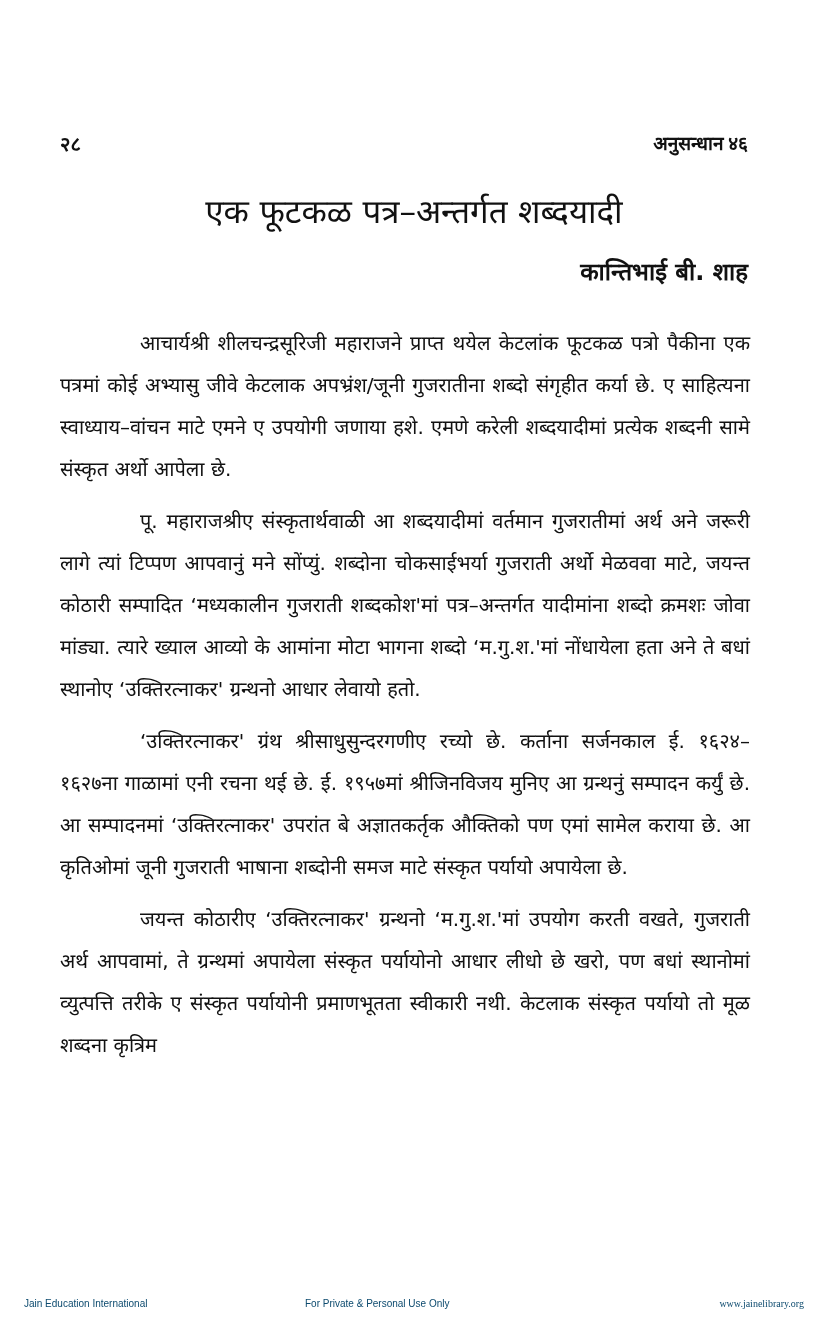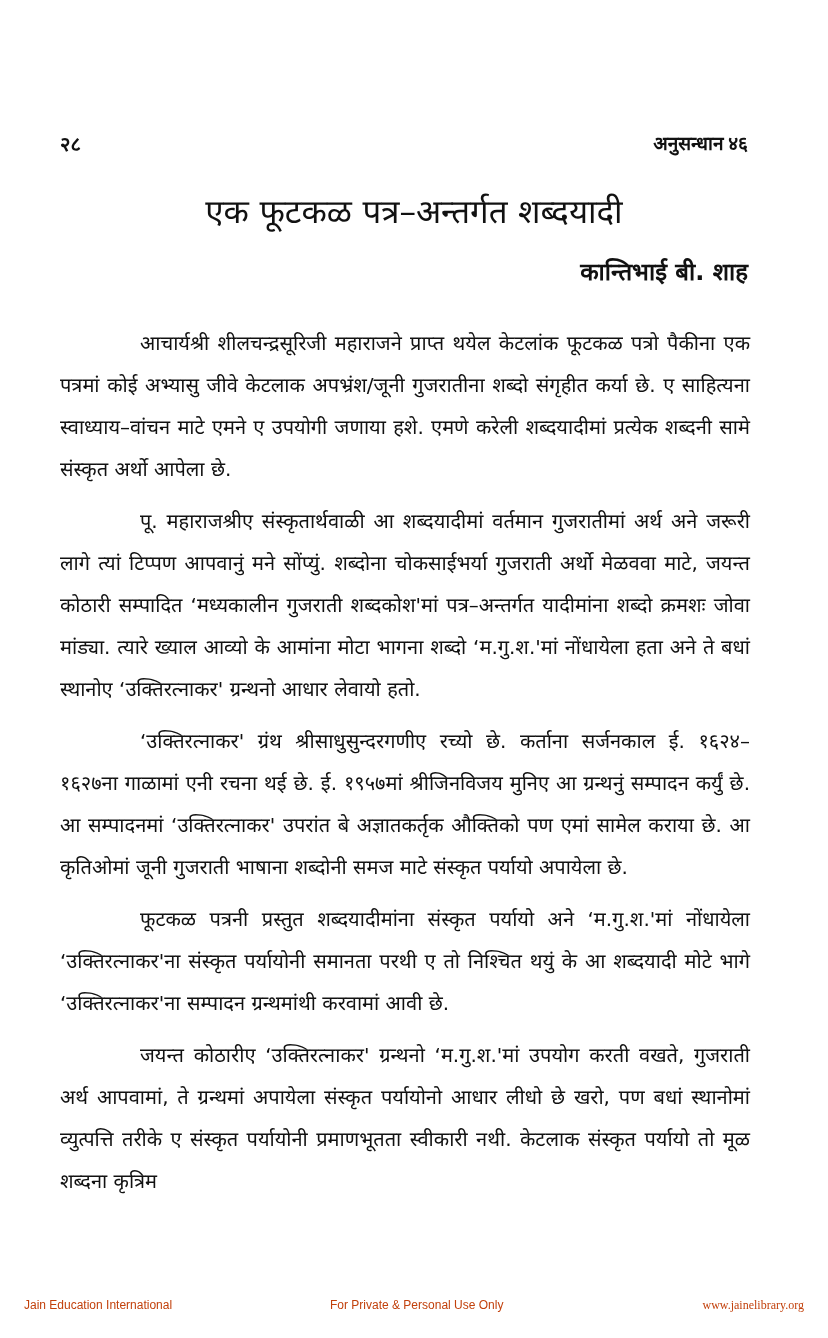--- a/index.html
+++ b/index.html
@@ -7,41 +7,40 @@
       width: 828px; height: 1338px; background: #ffffff; position: relative; overflow: hidden;
       font-family: "DejaVu Sans", sans-serif; color: #111;
     }
     .header { position: absolute; top: 130px; left: 60px; right: 80px; height: 30px; font-family: Liberation Serif, serif; }
     .page-num { position: absolute; left: 0; top: 0; font-size: 20px; font-weight: bold; }
     .running-head { position: absolute; right: 0; top: 0; font-size: 19px; font-weight: bold; text-align: center; }
     .title { position: absolute; top: 188px; left: 0; width: 828px; text-align: center; font-size: 33px; font-family: "DejaVu Serif", serif; }
     .author { position: absolute; top: 254px; right: 80px; font-size: 24px; font-weight: bold; }
     .body-text { position: absolute; top: 314px; left: 60px; width: 690px; font-size: 20px; line-height: 42px; text-align: justify; margin-top: 8px; }
     .para { margin: 0 0 10px 0; text-indent: 80px; }
-    .footer { position: absolute; top: 1298px; left: 0; width: 828px; height: 20px; font-family: "Liberation Sans", sans-serif; font-size: 12px; color: #c2410c; }
+    .footer { position: absolute; top: 1298px; left: 0; width: 828px; height: 20px; font-family: "Liberation Sans", sans-serif; font-size: 10px; color: #0c4a6e; }
     .footer .f1 { position: absolute; left: 24px; }
-    .footer .f2 { position: absolute; left: 305px; margin-left: 25px; }
+    .footer .f2 { position: absolute; left: 305px; }
     .footer .f3 { position: absolute; right: 24px; font-family: Liberation Serif, serif; }
   </style>
 </head>
 <body>
 
 <div class="header">
   <span class="page-num">२८</span>
   <span class="running-head">अनुसन्धान ४६</span>
 </div>
 
 <div class="title">एक फूटकळ पत्र–अन्तर्गत शब्दयादी</div>
 <div class="author">कान्तिभाई बी. शाह</div>
 
 <div class="body-text">
   <p class="para">आचार्यश्री शीलचन्द्रसूरिजी महाराजने प्राप्त थयेल केटलांक फूटकळ पत्रो पैकीना एक पत्रमां कोई अभ्यासु जीवे केटलाक अपभ्रंश/जूनी गुजरातीना शब्दो संगृहीत कर्या छे. ए साहित्यना स्वाध्याय–वांचन माटे एमने ए उपयोगी जणाया हशे. एमणे करेली शब्दयादीमां प्रत्येक शब्दनी सामे संस्कृत अर्थो आपेला छे.</p>
   <p class="para">पू. महाराजश्रीए संस्कृतार्थवाळी आ शब्दयादीमां वर्तमान गुजरातीमां अर्थ अने जरूरी लागे त्यां टिप्पण आपवानुं मने सोंप्युं. शब्दोना चोकसाईभर्या गुजराती अर्थो मेळववा माटे, जयन्त कोठारी सम्पादित ‘मध्यकालीन गुजराती शब्दकोश'मां पत्र–अन्तर्गत यादीमांना शब्दो क्रमशः जोवा मांड्या. त्यारे ख्याल आव्यो के आमांना मोटा भागना शब्दो ‘म.गु.श.'मां नोंधायेला हता अने ते बधां स्थानोए ‘उक्तिरत्नाकर' ग्रन्थनो आधार लेवायो हतो.</p>
   <p class="para">‘उक्तिरत्नाकर' ग्रंथ श्रीसाधुसुन्दरगणीए रच्यो छे. कर्ताना सर्जनकाल ई. १६२४–१६२७ना गाळामां एनी रचना थई छे. ई. १९५७मां श्रीजिनविजय मुनिए आ ग्रन्थनुं सम्पादन कर्युं छे. आ सम्पादनमां ‘उक्तिरत्नाकर' उपरांत बे अज्ञातकर्तृक औक्तिको पण एमां सामेल कराया छे. आ कृतिओमां जूनी गुजराती भाषाना शब्दोनी समज माटे संस्कृत पर्यायो अपायेला छे.</p>
-  <p class="para">फूटकळ पत्रनी प्रस्तुत शब्दयादीमांना संस्कृत पर्यायो अने ‘म.गु.श.'मां नोंधायेला ‘उक्तिरत्नाकर'ना संस्कृत पर्यायोनी समानता परथी ए तो निश्चित थयुं के आ शब्दयादी मोटे भागे ‘उक्तिरत्नाकर'ना सम्पादन ग्रन्थमांथी करवामां आवी छे.</p>
   <p class="para">जयन्त कोठारीए ‘उक्तिरत्नाकर' ग्रन्थनो ‘म.गु.श.'मां उपयोग करती वखते, गुजराती अर्थ आपवामां, ते ग्रन्थमां अपायेला संस्कृत पर्यायोनो आधार लीधो छे खरो, पण बधां स्थानोमां व्युत्पत्ति तरीके ए संस्कृत पर्यायोनी प्रमाणभूतता स्वीकारी नथी. केटलाक संस्कृत पर्यायो तो मूळ शब्दना कृत्रिम</p>
 </div>
 
 <div class="footer">
   <span class="f1">Jain Education International</span>
   <span class="f2">For Private &amp; Personal Use Only</span>
   <span class="f3">www.jainelibrary.org</span>
 </div>
 
 </body></html>

